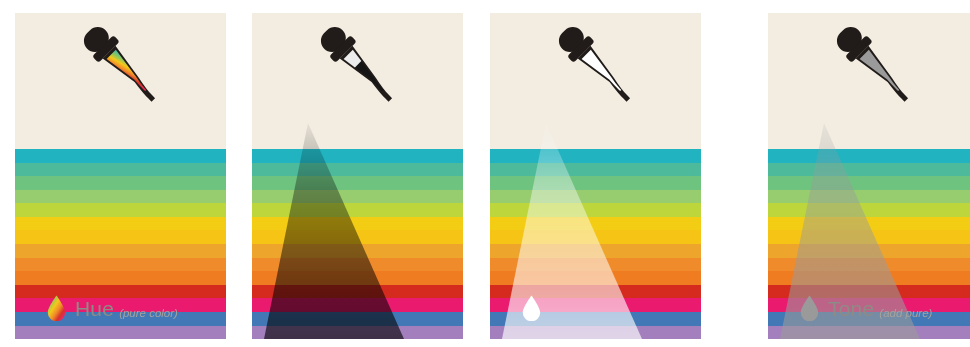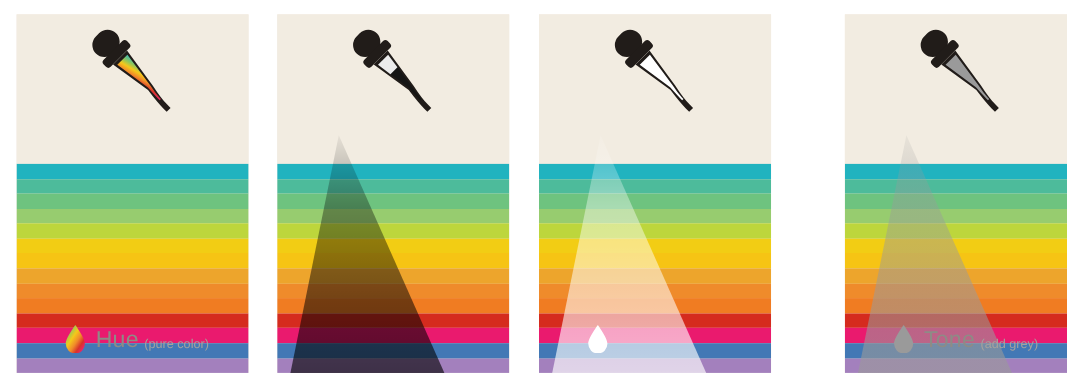--- a/index.html
+++ b/index.html
@@ -67,21 +67,21 @@
   }
   
   .labelrow {
     position: absolute;
     left: 0;
     bottom: 14px;
     width: 100%;
     height: 34px;
     display: flex;
     align-items: center;
-    padding-left: 44px;
+    padding-left: 32px;
     box-sizing: border-box;
   }
   .droplet {
     width: 19px;
     height: 26px;
     flex: 0 0 auto;
     margin-right: 9px;
   }
   .term {
     font-size: 21px;
@@ -90,20 +90,21 @@
     line-height: 1;
     white-space: nowrap;
   }
   .paren {
     font-size: 11.5px;
     color: #a5a29d;
     margin-left: 5px;
     position: relative;
     top: 1px;
     white-space: nowrap;
+    font-style: italic;
   }
   .labeltext {
     display: flex;
     align-items: baseline;
     white-space: nowrap;
   }
 </style>
 </head>
 <body>
 
@@ -299,18 +300,18 @@
         <path d="M52.5 30 L65.5 30 L60.5 64 Q58.8 72 58.6 78 L58.6 80 L57 80 L57 78 Q57 72 57.5 64 Z" fill="#9a9a9a"></path>
       </g>
     </svg>
 
     <div class="labelrow">
       <svg class="droplet" viewBox="0 0 19 26">
         <path d="M9.5 0.5 C9.5 0.5 18.2 12.2 18.2 17.6 A8.7 8.7 0 0 1 0.8 17.6 C0.8 12.2 9.5 0.5 9.5 0.5 Z" fill="#9a9a9a"></path>
       </svg>
       <div class="labeltext">
         <span class="term">Tone</span>
-        <span class="paren">(add grey)</span>
+        <span class="paren">(add pure)</span>
       </div>
     </div>
   </div>
 
 </div>
 
 </body></html>

